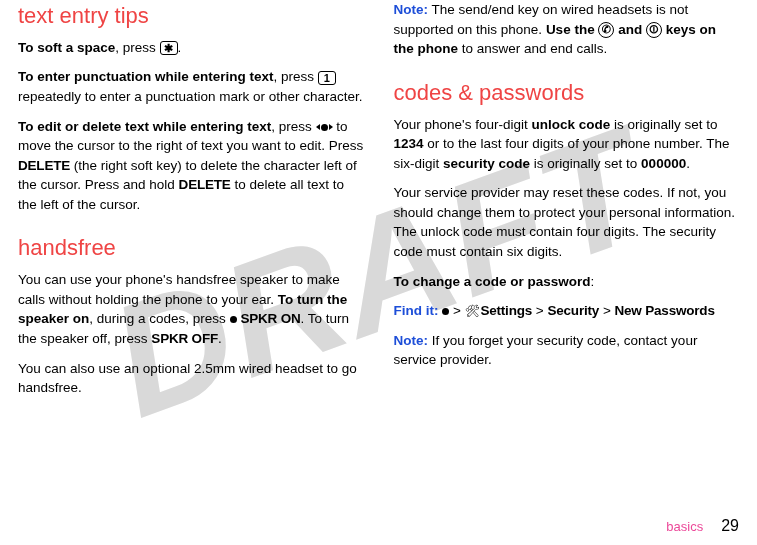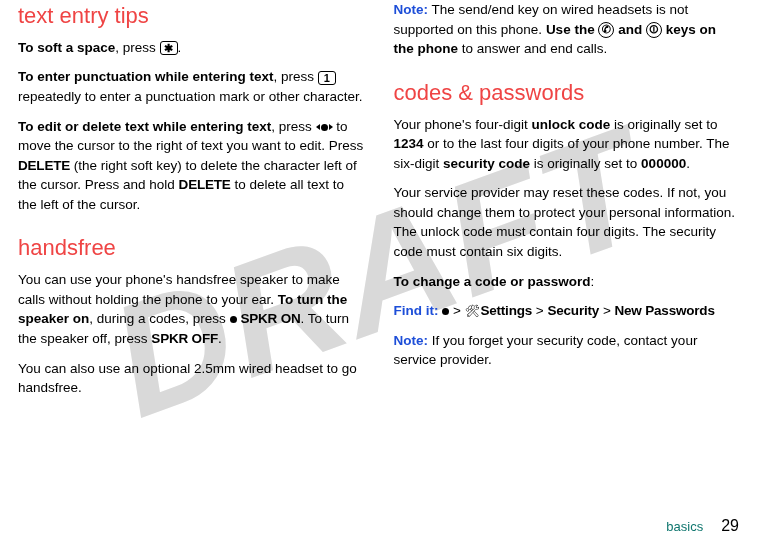--- a/index.html
+++ b/index.html
@@ -88,21 +88,21 @@
       display:inline-block; width:12px; vertical-align:middle;
       font-size:12px; text-align:center;
     }
     .footer {
       position: absolute;
       bottom: 10px;
       right: 18px;
       font-size: 13px;
       z-index: 1;
     }
-    .footer .label { color:#0f766e; margin-right: 18px; }
+    .footer .label { color:#ec4899; margin-right: 18px; }
     .footer .page { font-weight: normal; font-size: 16px; }
   </style>
 </head>
 <body>
 
 <div class="watermark">DRAFT</div>
 
 <div class="columns">
   <div class="col">
     <h2 class="heading-blue">text entry tips</h2>

